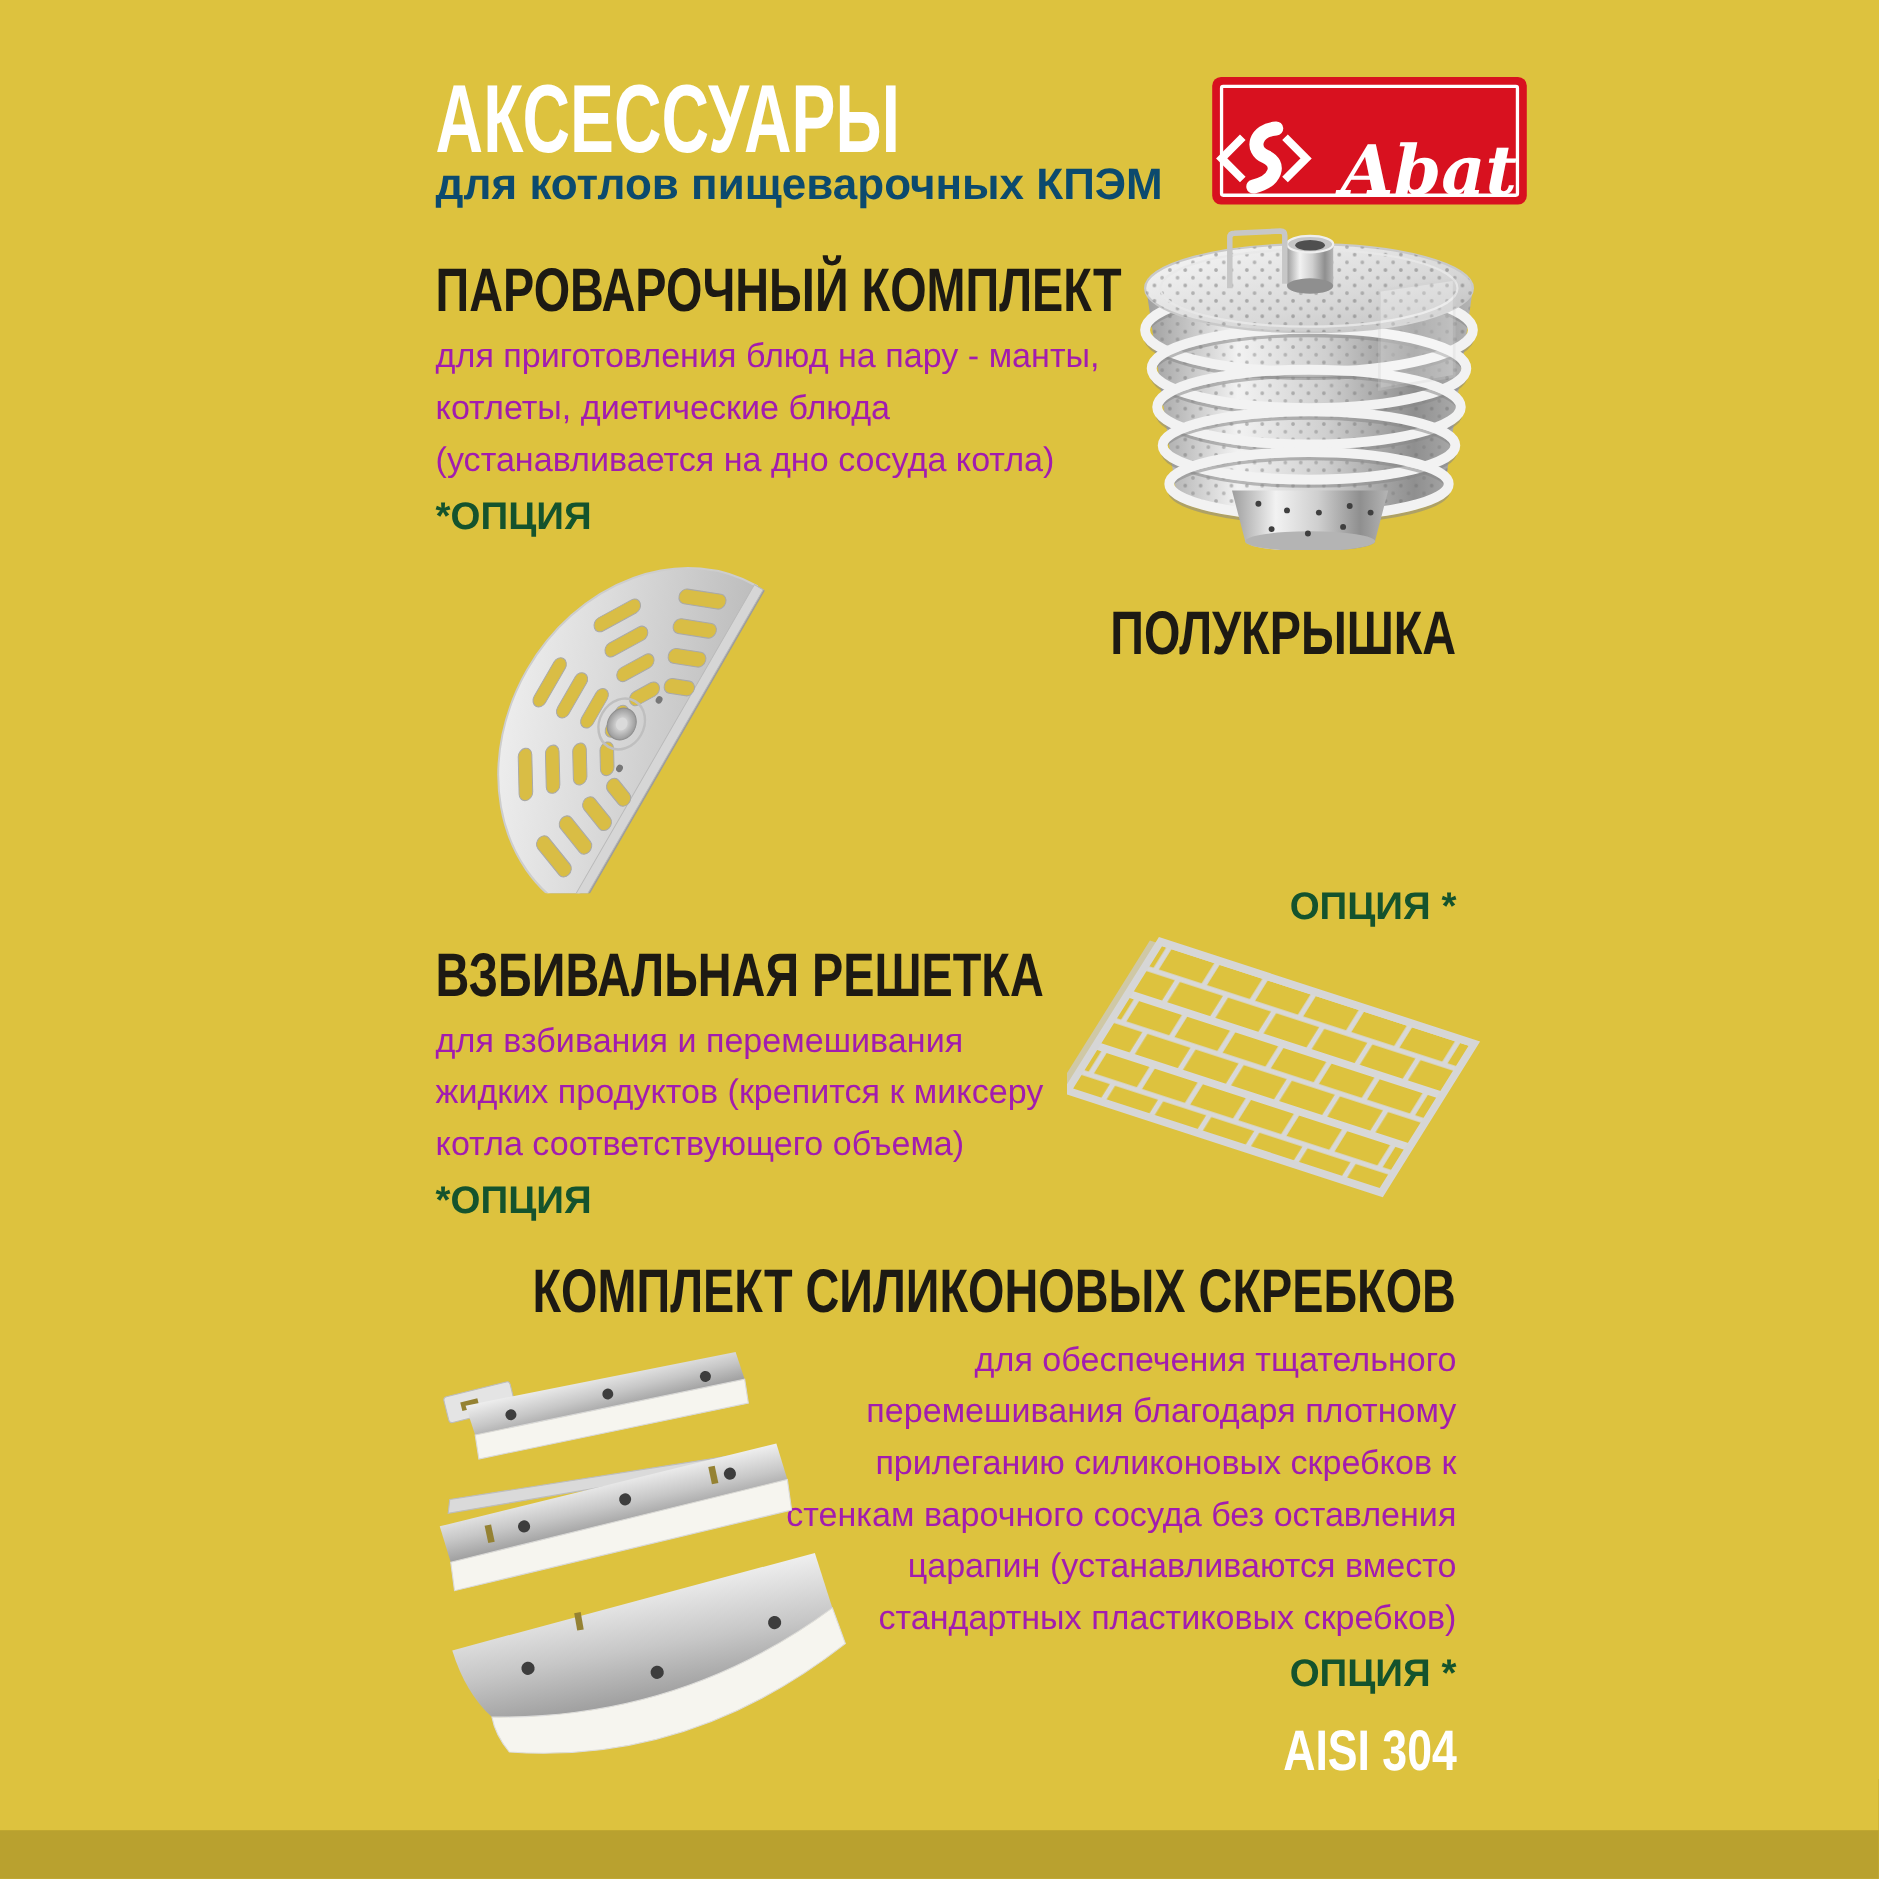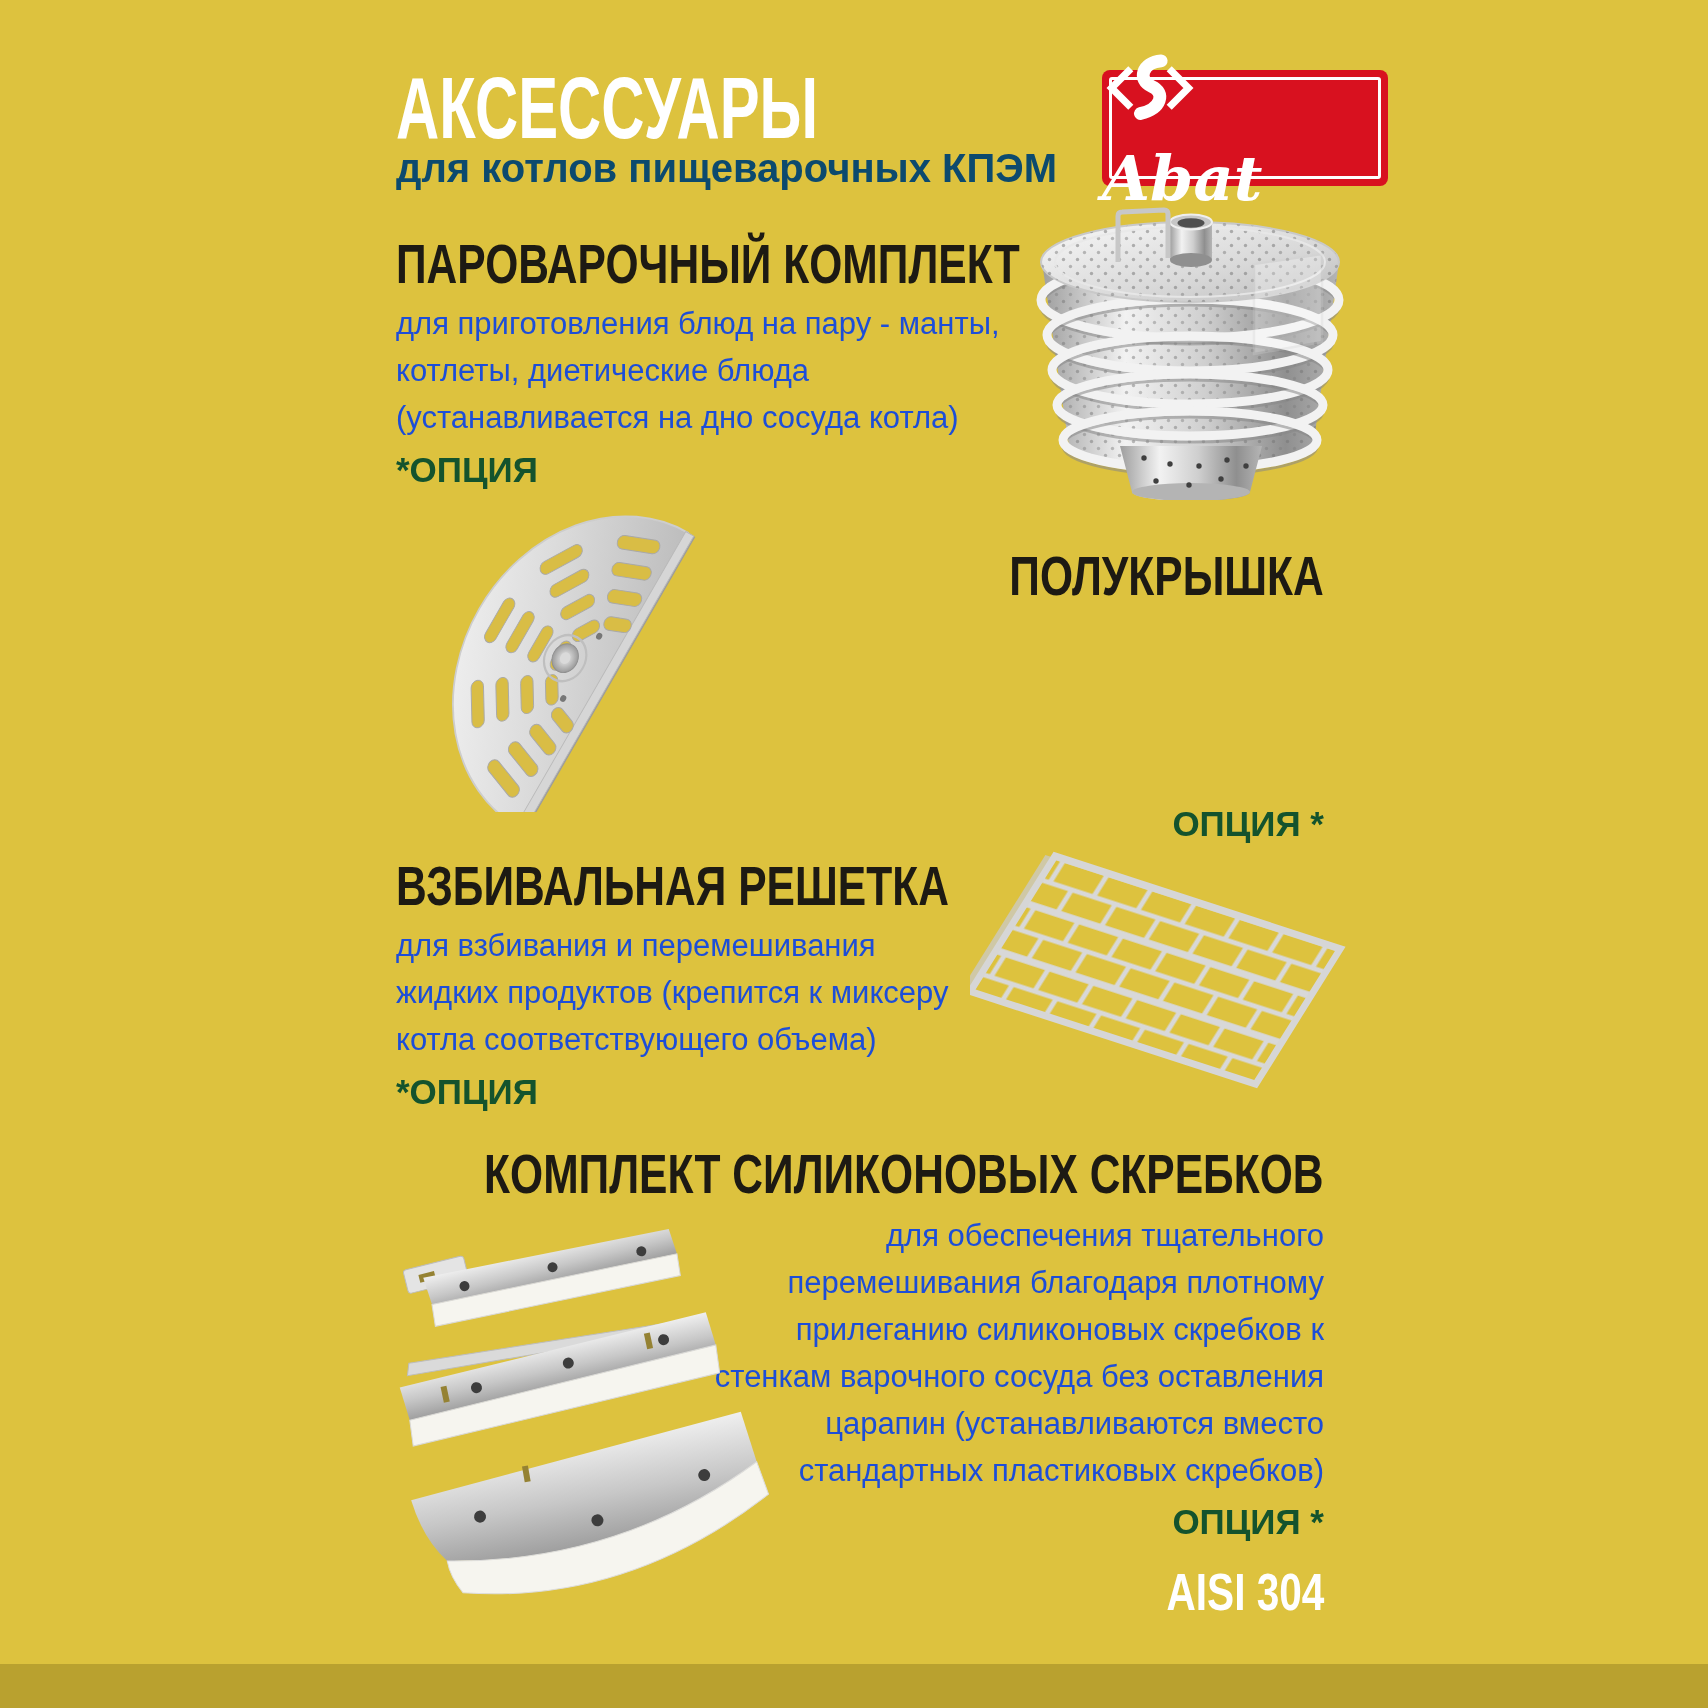--- a/index.html
+++ b/index.html
@@ -14,36 +14,36 @@
     font-weight:800;color:#1d1a13;letter-spacing:0;
     transform:scaleX(0.76);transform-origin:left top;white-space:nowrap;
     line-height:1;margin:0;
   }
   .h-right{transform-origin:right top;text-align:right;}
   .white{color:#ffffff;}
   .page-title{font-size:88px;transform:scaleX(0.68);transform-origin:left top;}
   .page-subtitle{font-size:40px;font-weight:700;color:#0c4a6e;white-space:nowrap;}
   .sec-title{font-size:56px;}
   .body-text{
-    font-size:31px;line-height:47px;color:#1d4ed8;
+    font-size:31px;line-height:47px;color:#a21caf;
     white-space:pre-line;margin:0;
   }
   .body-right{text-align:right;}
   .option{
     font-size:35px;font-weight:600;color:#14532d;
     white-space:nowrap;line-height:1;
   }
   .material{
     font-size:52px;font-weight:800;color:#ffffff;line-height:1;
     transform:scaleX(0.78);transform-origin:right top;white-space:nowrap;
   }
   
   .logo{
     background:#d8111f;border-radius:8px;
-    display:flex;align-items:flex-start;justify-content:center;gap:22px;flex-direction:column;
+    display:flex;align-items:flex-end;justify-content:center;gap:22px;
   }
   .logo::before{
     content:"";position:absolute;inset:7px;border:3px solid #ffffff;border-radius:3px;
     pointer-events:none;
   }
   .logo-text{
     font-family:"DejaVu Serif", serif;font-style:italic;font-weight:700;
     color:#ffffff;font-size:62px;line-height:1;padding-right:10px;margin-top:-4px;
   }
   svg{display:block;}

